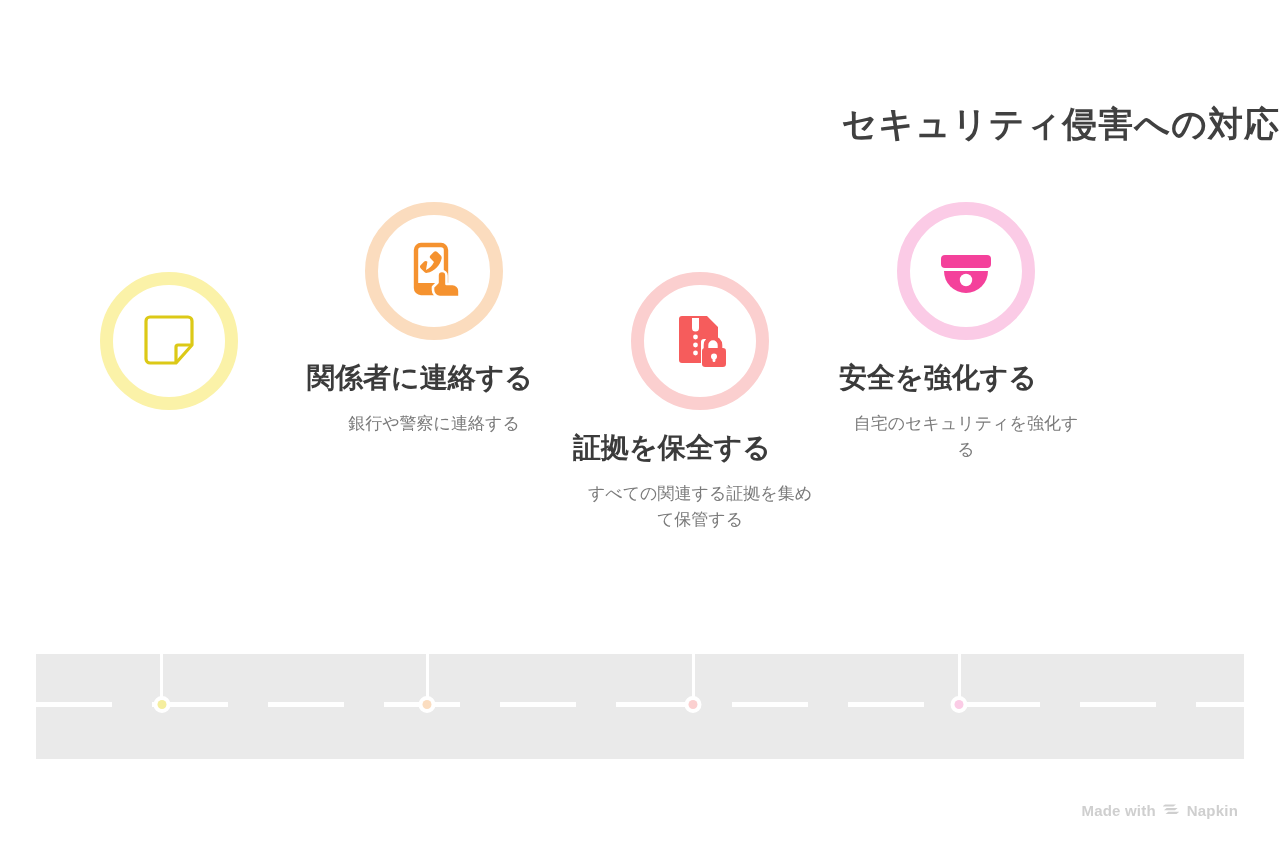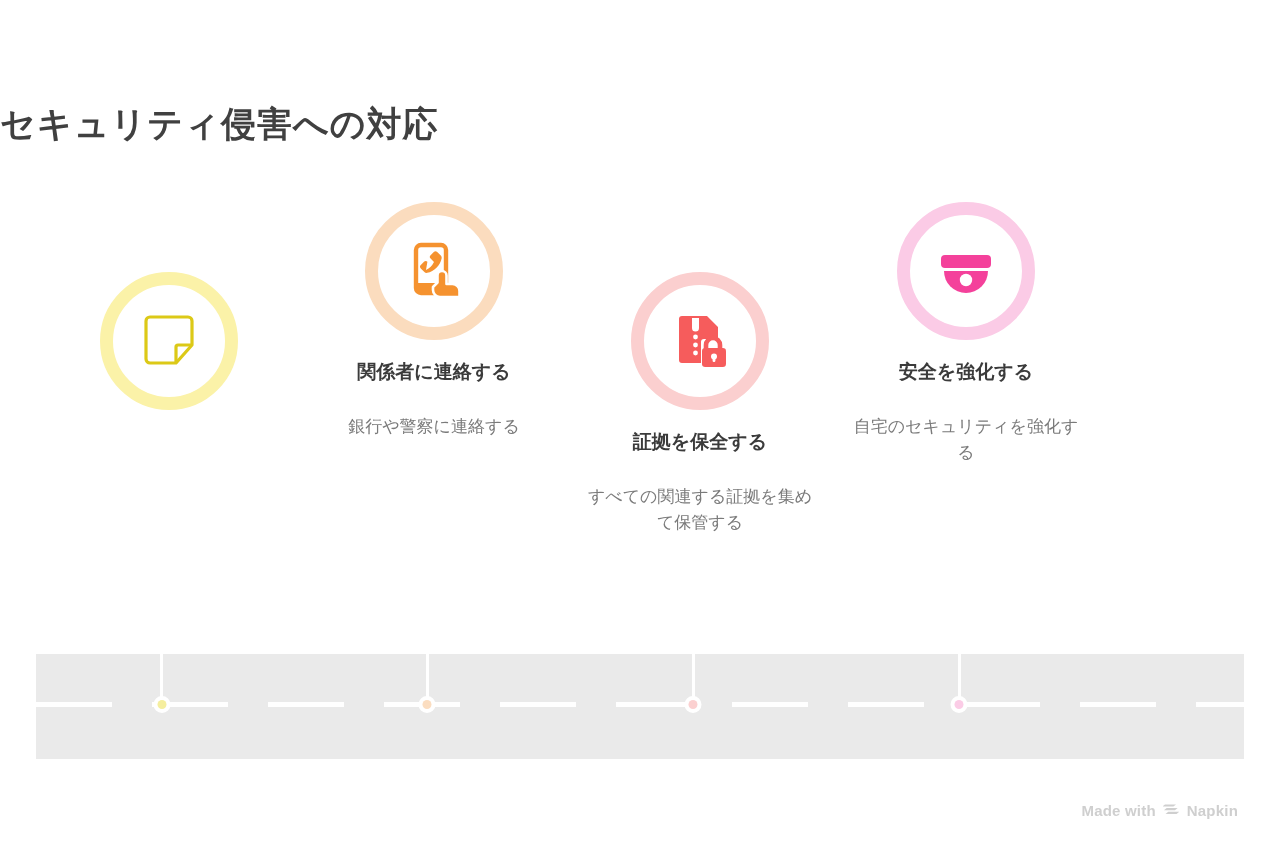--- a/index.html
+++ b/index.html
@@ -21,21 +21,21 @@
     width: 1280px;
     height: 853px;
   }
 
   
   .page-title {
     position: absolute;
     left: 0;
     top: 102px;
     width: 1280px;
-    text-align: left;
+    text-align: right;
     font-size: 35px;
     font-weight: bold;
     color: #404040;
     letter-spacing: 1px;
     line-height: 1.25;
   }
 
   
   .steps {
     position: absolute;
@@ -76,30 +76,29 @@
     width: 72px;
     height: 72px;
     display: flex;
     align-items: center;
     justify-content: center;
   }
   .icon-holder svg { display: block; }
 
   .step-title {
     margin-top: 18px;
-    text-align: center;
-    font-size: 19px;
+    font-size: 28px;
     font-weight: bold;
     color: #3b3b3b;
     line-height: 1.45;
     padding: 0 6px;
   }
 
   .step-desc {
-    margin-top: 28px;
+    margin-top: 12px;
     text-align: center;
     font-size: 17px;
     color: #7a7a7a;
     line-height: 1.55;
     padding: 0 18px;
   }
 
   
   .step-0 { left: 0px;   top: 92px; }
   .step-1 { left: 265px; top: 22px; }

